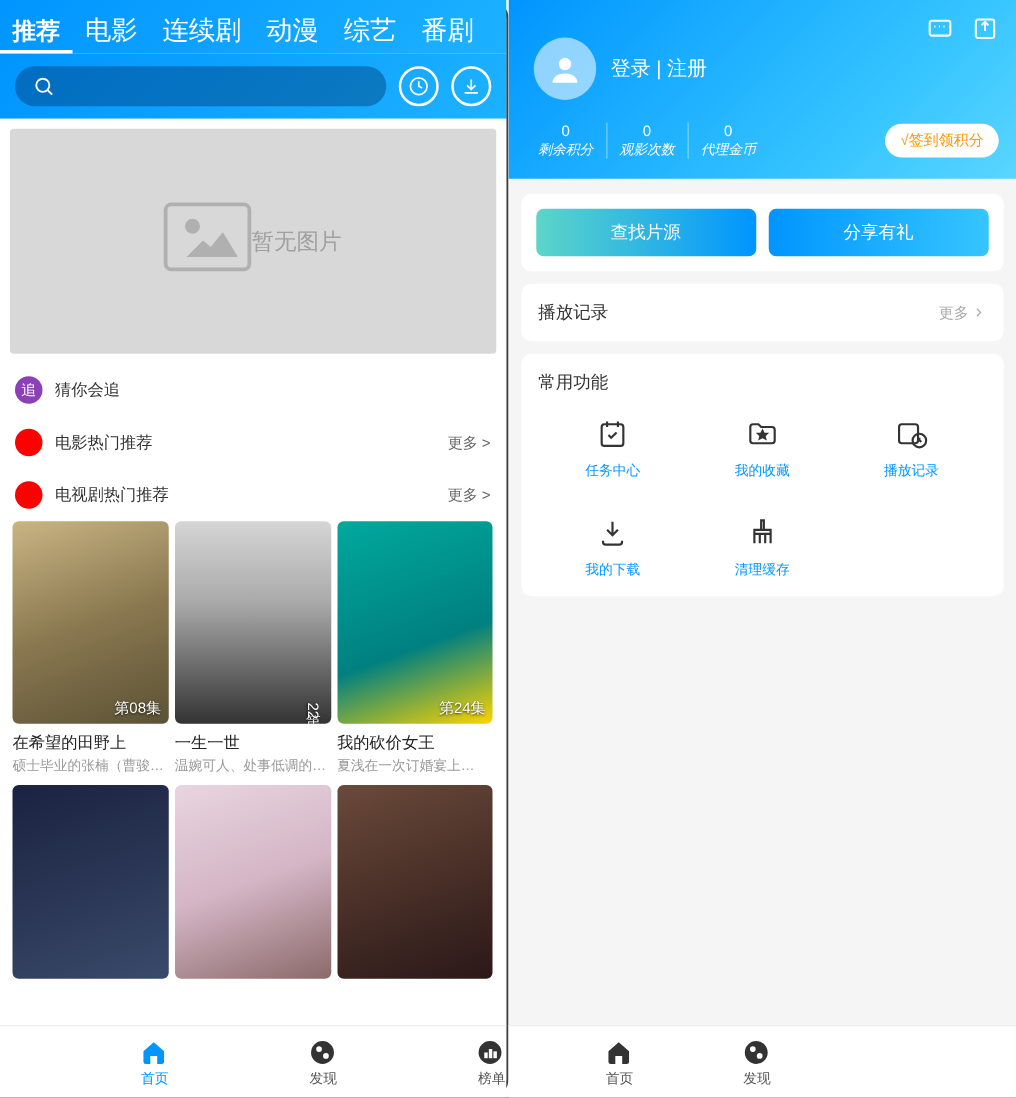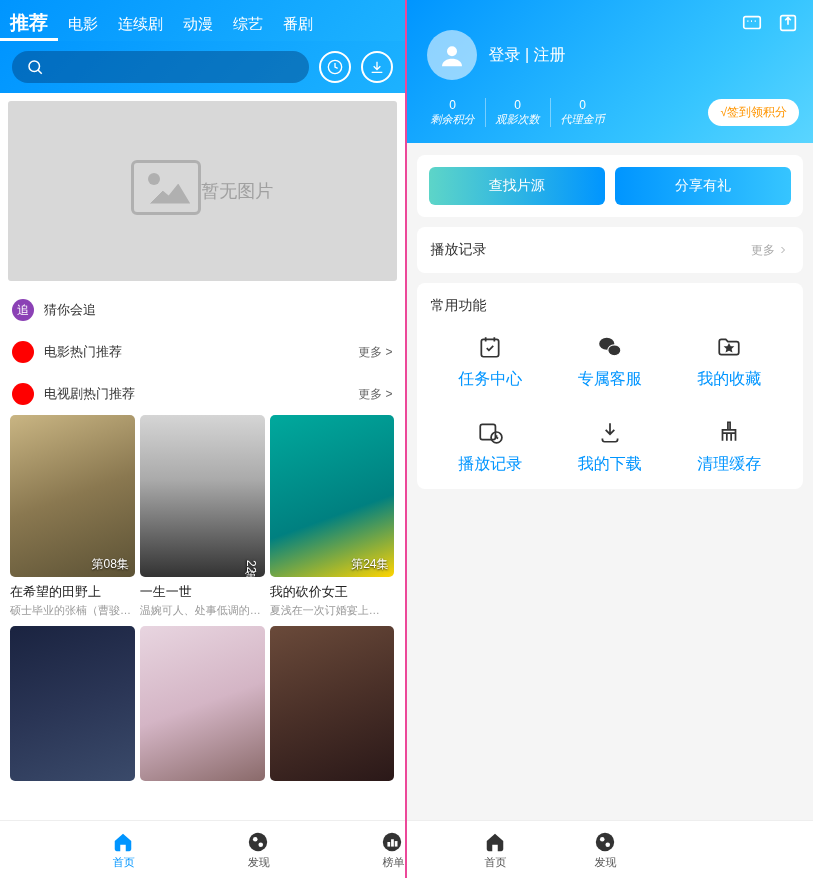--- a/index.html
+++ b/index.html
@@ -1,23 +1,23 @@
 <!DOCTYPE html>
 <html><head>
   <meta charset="utf-8">
   <style>
     * { margin: 0; padding: 0; box-sizing: border-box; font-family: -apple-system, "PingFang SC", "Microsoft YaHei", sans-serif; }
     body { width: 813px; height: 878px; display: flex; background: #fff; overflow: hidden; }
     .screen { width: 50%; height: 100%; position: relative; display: flex; flex-direction: column; }
-    .screen-left { border-right: 2px solid #ec4899; }
+    .screen-left { border-right: 2px solid #404040; border-radius: 15px; }
     .screen-right { background: #f5f5f5; }
 
     
     .top-nav { background: linear-gradient(135deg, #0095ff, #1db2ff); padding: 6px 0 0 0; display: flex; gap: 0; align-items: baseline; }
-    .nav-tab { color: #fff; padding: 4px 10px; font-size: 15px; cursor: pointer; }
+    .nav-tab { color: #fff; padding: 4px 10px; font-size: 21px; cursor: pointer; }
     .nav-tab.active { font-size: 19px; font-weight: 600; border-bottom: 3px solid #fff; padding-bottom: 2px; }
     .search-row { background: linear-gradient(135deg, #0095ff, #1db2ff); padding: 10px 12px; display: flex; gap: 10px; align-items: center; }
     .search-box { flex: 1; background: rgba(0,60,120,.45); border-radius: 20px; display: flex; align-items: center; padding: 7px 14px; gap: 10px; }
     .search-box input { background: transparent; border: none; outline: none; color: #fff; font-size: 14px; flex: 1; }
     .search-box input::placeholder { color: #cfe7ff; }
     .circle-icon { width: 32px; height: 32px; border: 2px solid #fff; border-radius: 50%; display: flex; align-items: center; justify-content: center; color: #fff; cursor: pointer; flex-shrink: 0; }
     .content-scroll { flex: 1; overflow-y: hidden; background: #fff; }
     .hero-placeholder { margin: 8px; height: 180px; background: #d8d8d8; border-radius: 3px; display: flex; align-items: center; justify-content: center; }
     .hero-icon { width: 70px; height: 55px; border: 3px solid #b0b0b0; border-radius: 6px; margin-bottom: 8px; position: relative; }
     .hero-icon:before { content:''; position:absolute; width: 12px; height: 12px; background: #b0b0b0; border-radius: 50%; top: 10px; left: 14px; }
@@ -70,21 +70,21 @@
     .action-btn.teal { background: linear-gradient(90deg, #5dd5c8, #0095ff); }
     .action-btn.blue { background: linear-gradient(90deg, #0095ff, #36c5ff); }
 
     .panel { background: #fff; margin: 22px 10px 0 10px; border-radius: 8px; padding: 14px; }
     .panel-title-row { display: flex; align-items: center; }
     .panel-title { font-size: 14px; color: #333; font-weight: 500; flex: 1; }
     .panel-more { font-size: 12px; color: #aaa; cursor: pointer; display: flex; align-items: center; gap: 2px; }
     .func-grid { display: grid; grid-template-columns: repeat(3, 1fr); gap: 28px 0; margin-top: 18px; }
     .func-item { display: flex; flex-direction: column; align-items: center; gap: 8px; cursor: pointer; }
     .func-icon { width: 30px; height: 28px; display: flex; align-items: center; justify-content: center; color: #333; }
-    .func-label { font-size: 16px; color: #0095ff; }
+    .func-label { font-size: 11px; color: #0095ff; }
 
     .right-tabbar { margin-top: auto; height: 58px; border-top: 1px solid #eee; background: #fff; display: flex; padding: 0 40px; gap: 50px; }
     .right-tabbar .tab-item { flex: 0 0 auto; width: 60px; }
   </style>
 </head>
 <body>
 
 <div class="screen screen-left">
   <div class="top-nav">
     <div class="nav-tab active">推荐</div>
@@ -259,29 +259,20 @@
         <div class="func-icon">
             <svg width="28" height="26" viewBox="0 0 24 24" fill="none" stroke="#333" stroke-width="1.6">
               <rect x="4" y="5" width="16" height="16" rx="2"></rect>
               <path d="M8 3v4m8-4v4M9 13l2 2 4-4"></path>
             </svg>
           </div>
         <div class="func-label">任务中心</div>
       </div>
       <div class="func-item">
         <div class="func-icon">
-            <svg width="28" height="26" viewBox="0 0 24 24" fill="#333">
-              <ellipse cx="9" cy="9" rx="7" ry="5.5"></ellipse>
-              <ellipse cx="16" cy="15" rx="6" ry="5" fill="#333" stroke="#fff" stroke-width="1"></ellipse>
-            </svg>
-          </div>
-        <div class="func-label">专属客服</div>
-      </div>
-      <div class="func-item">
-        <div class="func-icon">
             <svg width="28" height="26" viewBox="0 0 24 24" fill="none" stroke="#333" stroke-width="1.6">
               <path d="M3 7a2 2 0 0 1 2-2h4l2 2h8a2 2 0 0 1 2 2v8a2 2 0 0 1-2 2H5a2 2 0 0 1-2-2z"></path>
               <path d="m12 10 1 2h2l-1.5 1.5.5 2-2-1-2 1 .5-2L9 12h2z" fill="#333"></path>
             </svg>
           </div>
         <div class="func-label">我的收藏</div>
       </div>
       <div class="func-item">
         <div class="func-icon">
             <svg width="28" height="26" viewBox="0 0 24 24" fill="none" stroke="#333" stroke-width="1.6">

